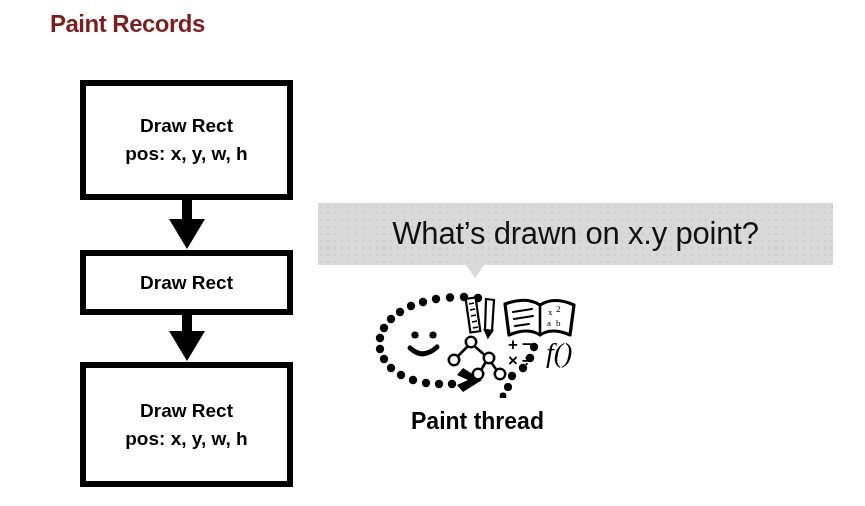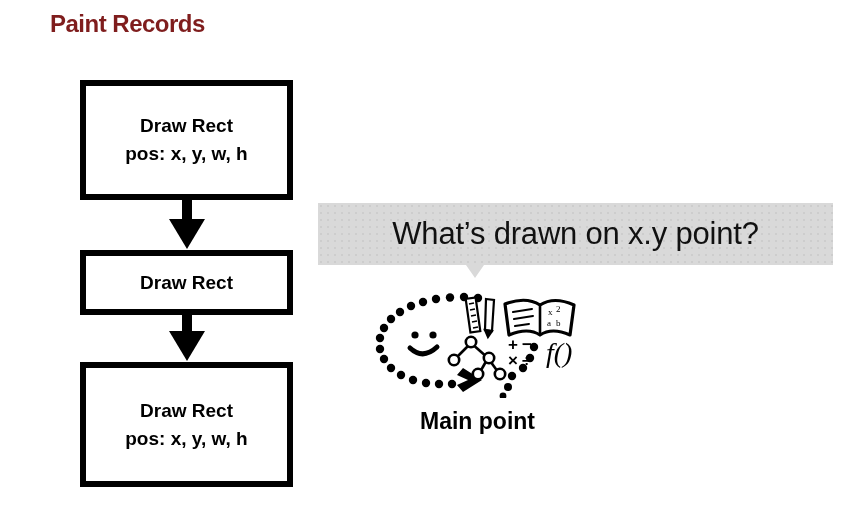--- a/index.html
+++ b/index.html
@@ -240,13 +240,13 @@
     <text x="162" y="62">−</text>
     <text x="148" y="78">×</text>
     <text x="162" y="78">÷</text>
   </g>
 
   <g fill="#000000">
     <text x="186" y="74" font-family="'Liberation Serif', serif" font-size="28" font-style="italic">f()</text>
   </g>
 </svg>
 
-<div id="main-thread-caption">Main point</div>
+<div id="main-thread-caption">Paint thread</div>
 
 </body></html>

